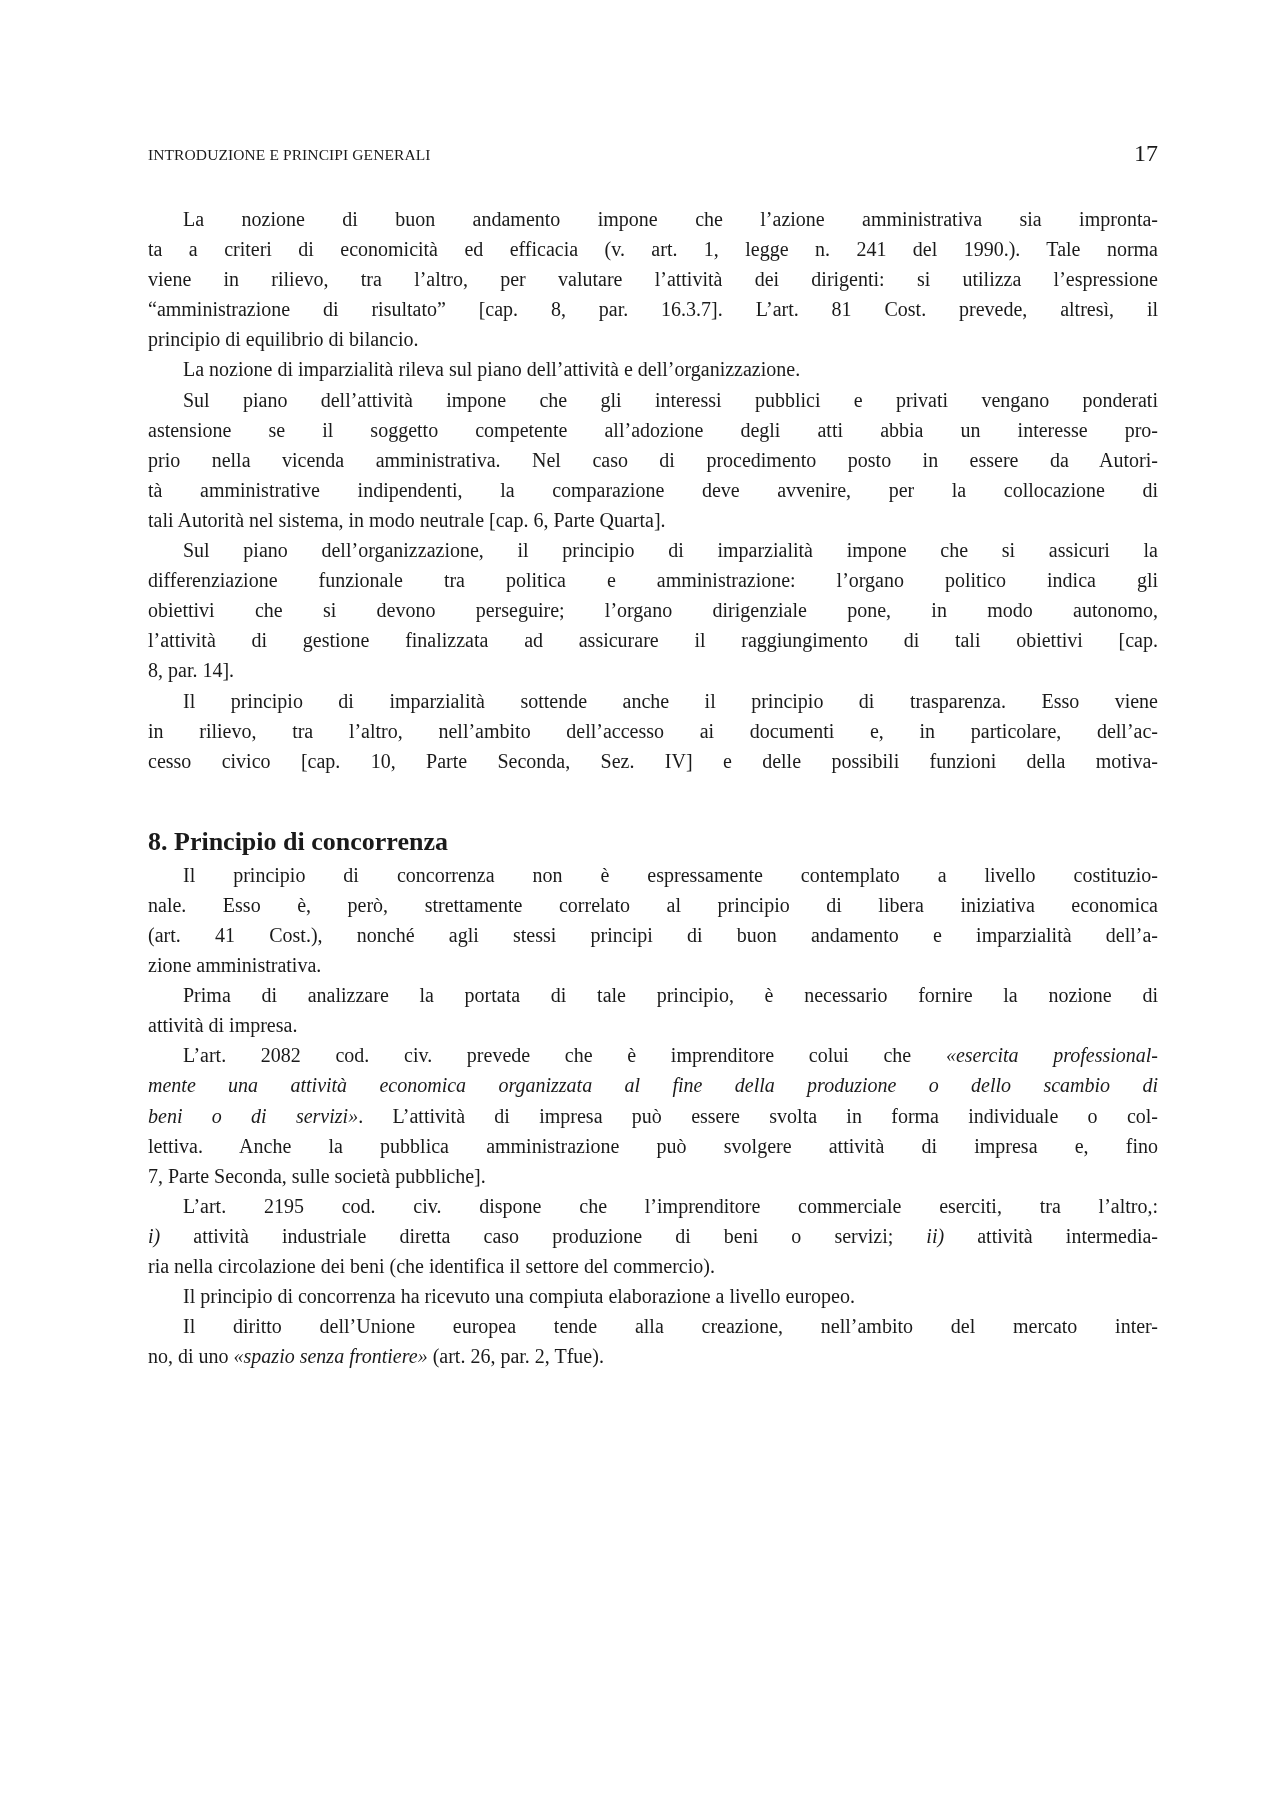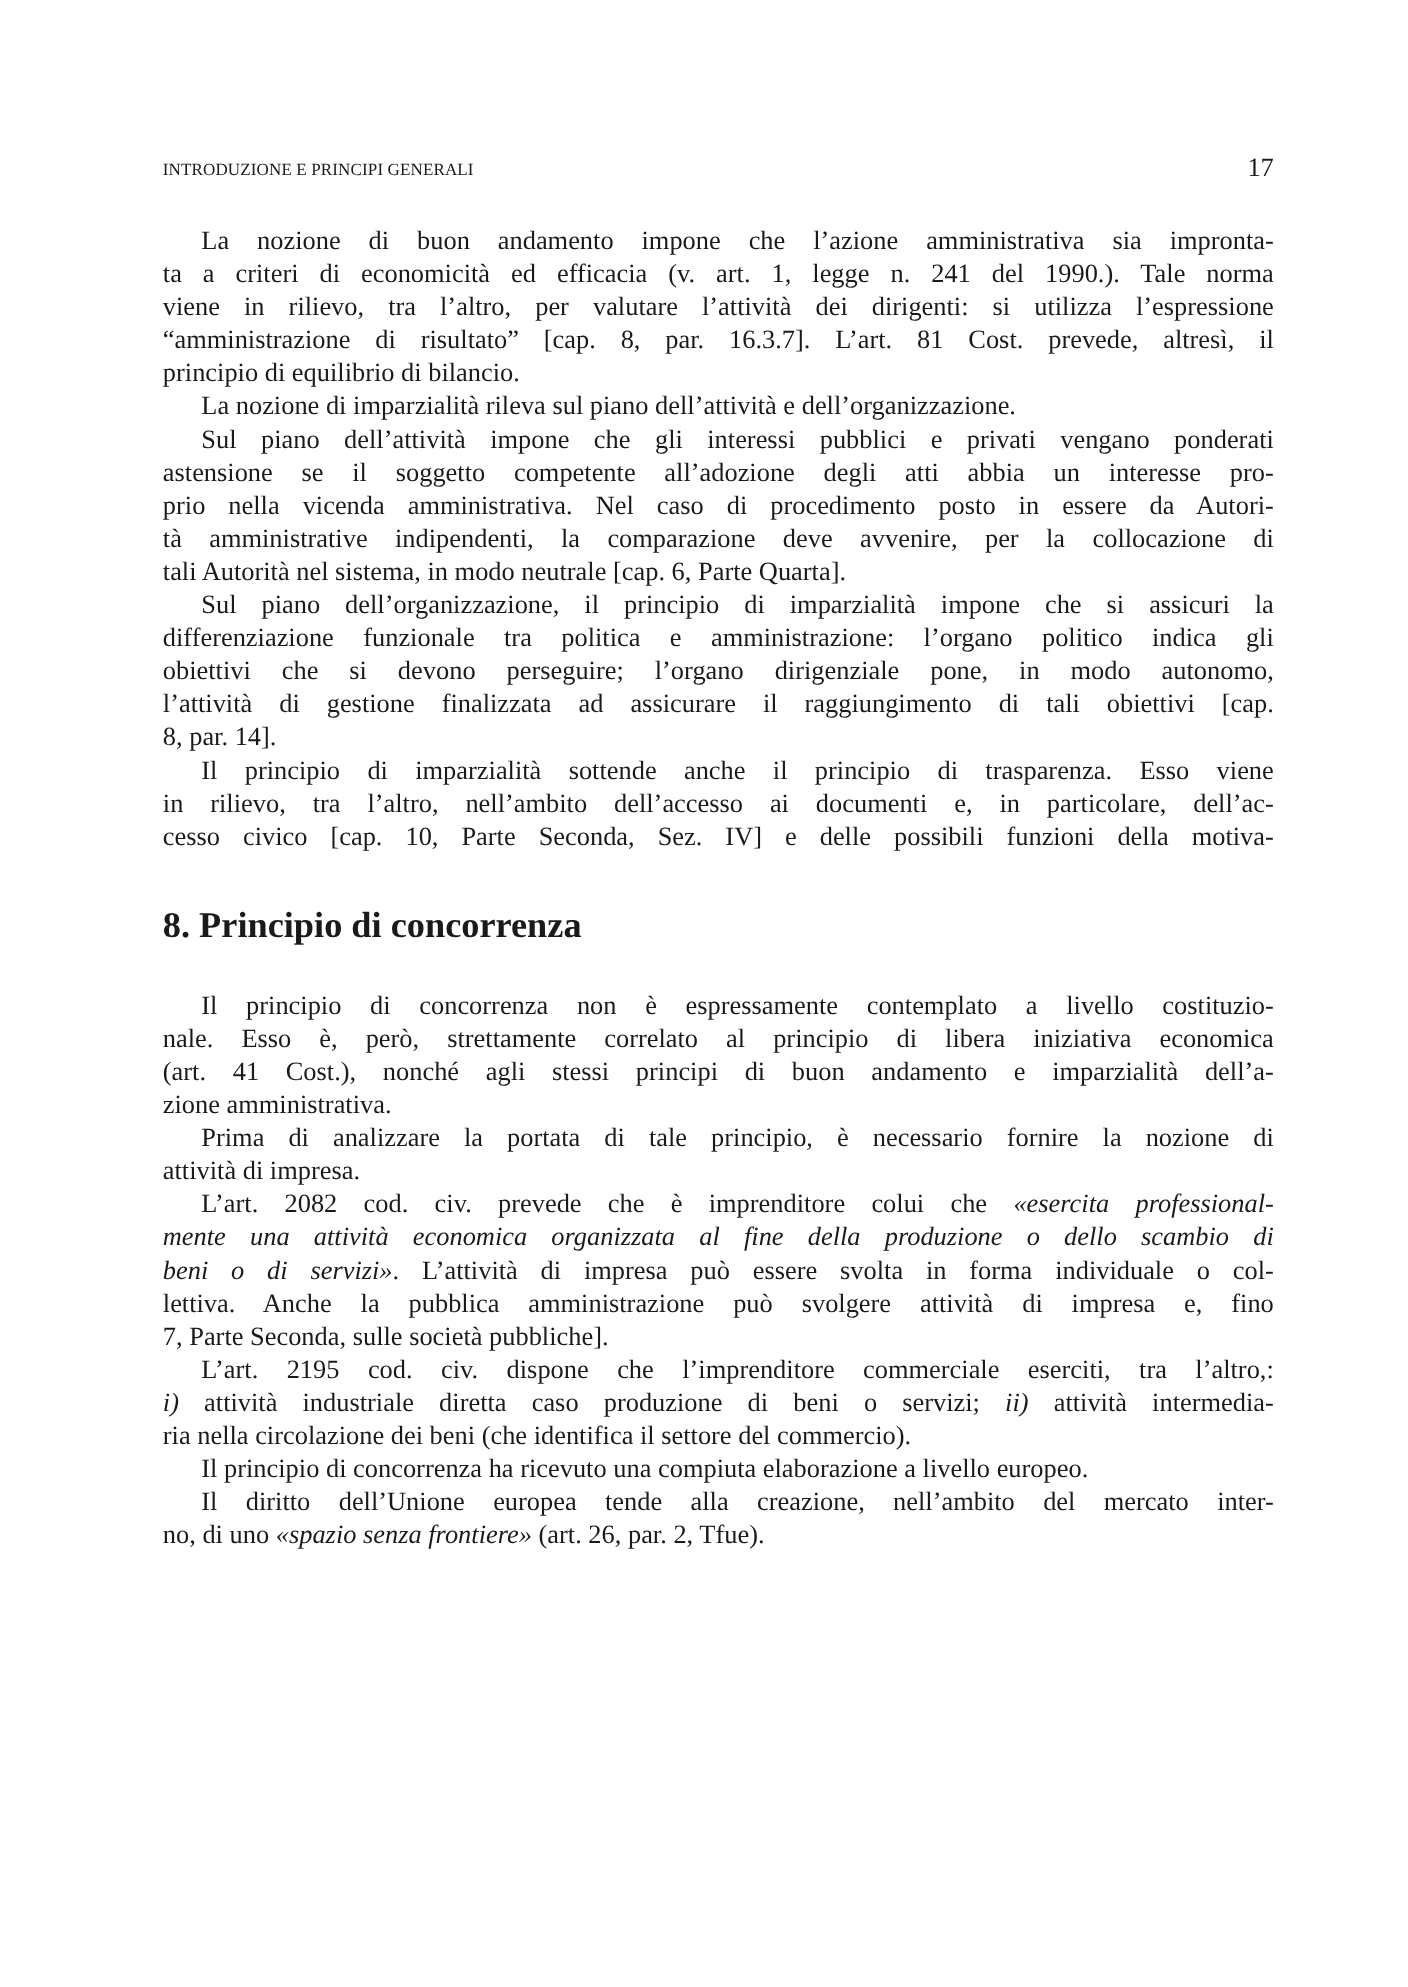--- a/index.html
+++ b/index.html
@@ -3,25 +3,25 @@
 <meta charset="utf-8">
 <style>
   html, body { margin: 0; padding: 0; background: #ffffff; }
   body { width: 1280px; height: 1806px; position: relative; overflow: hidden; color: #1a1a1a;
          font-family: "Liberation Serif", "DejaVu Serif", serif; }
   .page { position: absolute; left: 16px; top: 0; width: 1280px; height: 1806px; }
   .running-head { position: absolute; left: 132px; top: 140px; width: 1010px; height: 30px; }
   .running-title { position: absolute; left: 0; top: 6px; font-size: 15.5px; letter-spacing: 0.1px; }
   .page-number { position: absolute; right: 0; top: 0; font-size: 24px; }
   .body { position: absolute; left: 132px; top: 204px; width: 1010px; }
-  .line { font-size: 24px; line-height: 30.1px; height: 30.1px; white-space: nowrap;
+  .line { font-size: 20px; line-height: 30.1px; height: 30.1px; white-space: nowrap;
           text-align: justify; text-align-last: justify; }
   .line.last { text-align-last: left; }
   .line.indent { padding-left: 35px; }
-  .heading { font-size: 33px; font-weight: bold; height: 36px; line-height: 36px; margin-top: 48px; margin-bottom: 40px; }
+  .heading { font-size: 26px; font-weight: bold; height: 36px; line-height: 36px; margin-top: 48px; }
   .section { display: block; }
   i { font-style: italic; }
 </style>
 </head>
 <body>
 
 <div class="page">
 
   <div class="running-head">
     <span class="running-title">INTRODUZIONE E PRINCIPI GENERALI</span>

